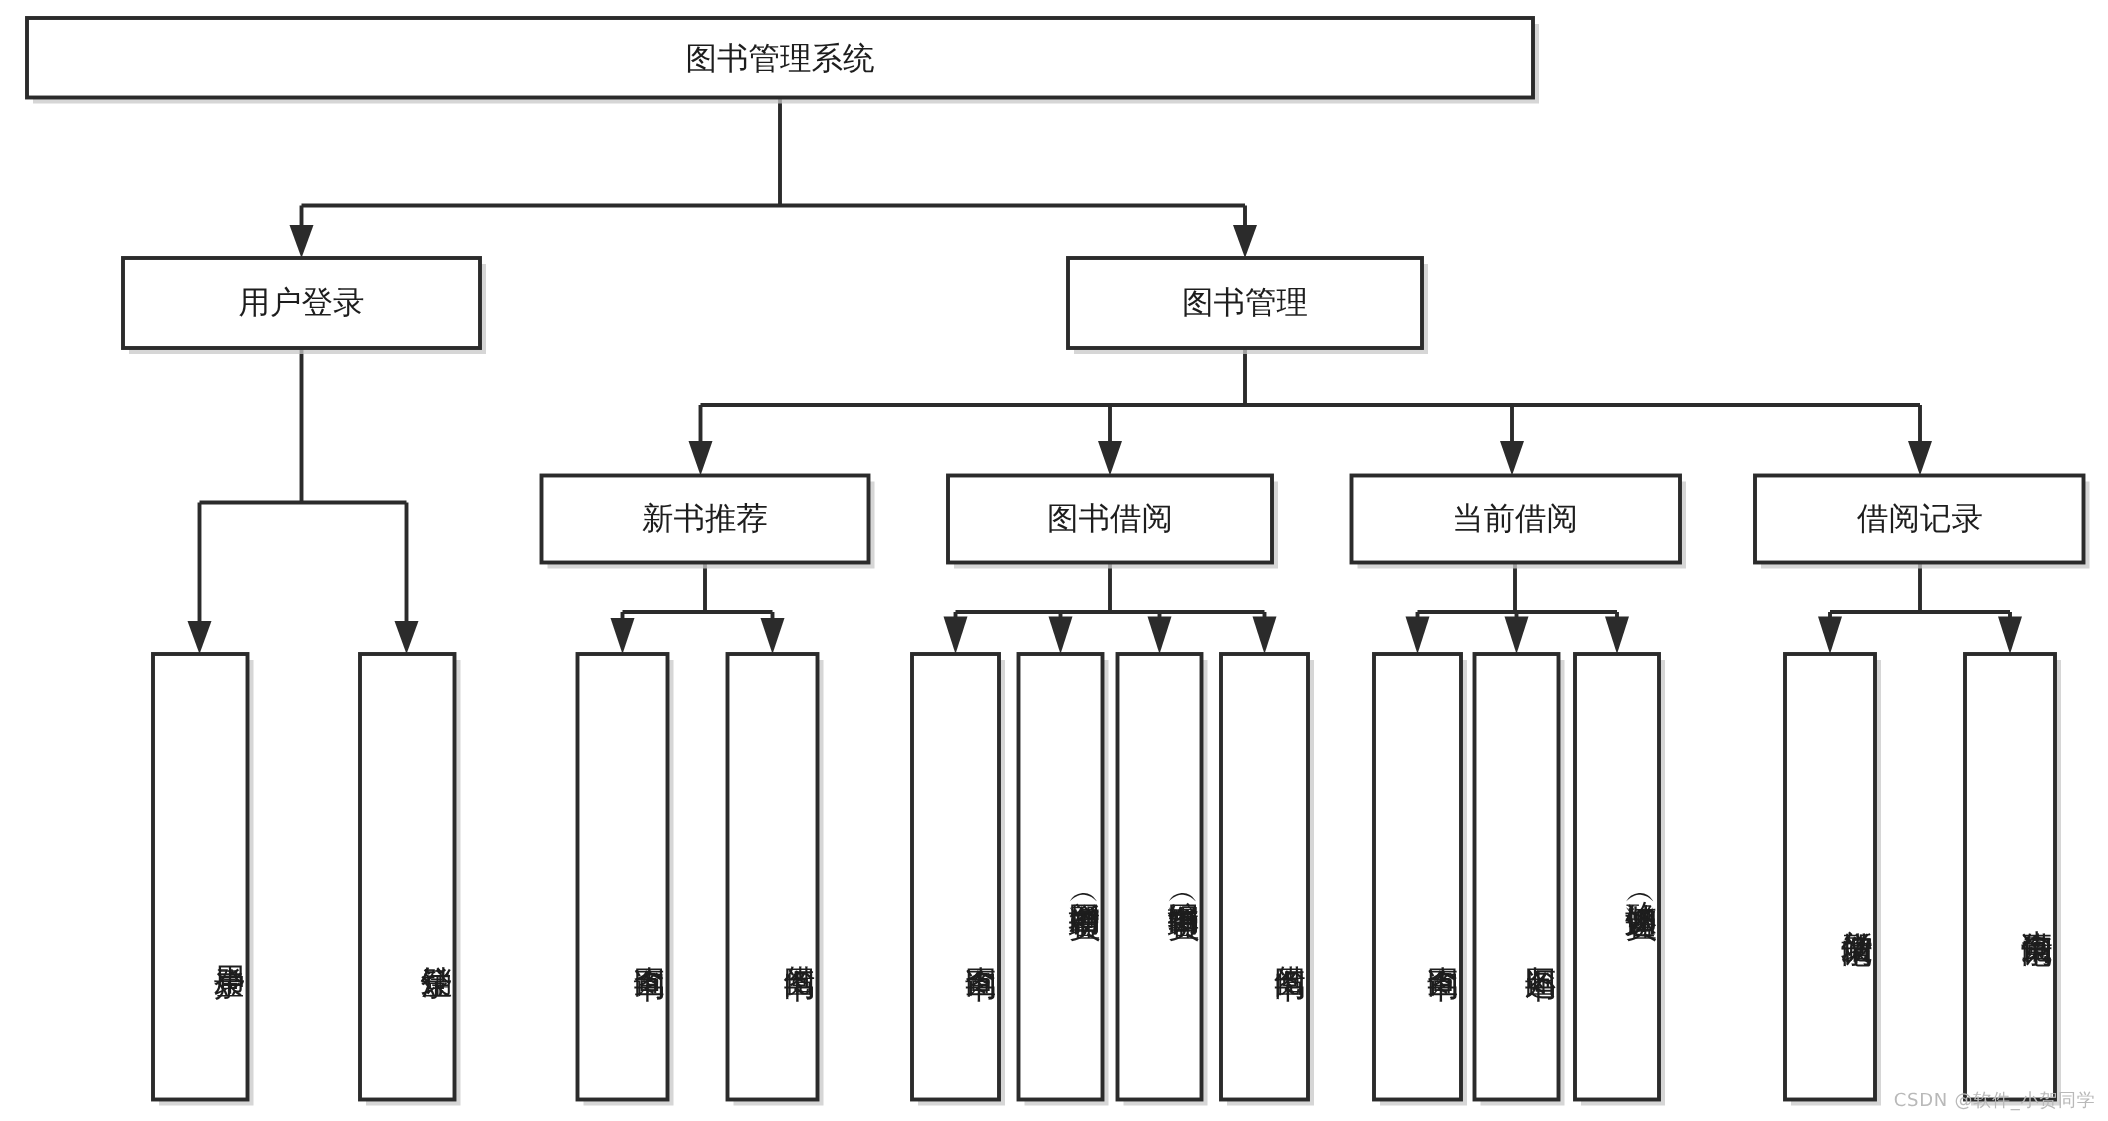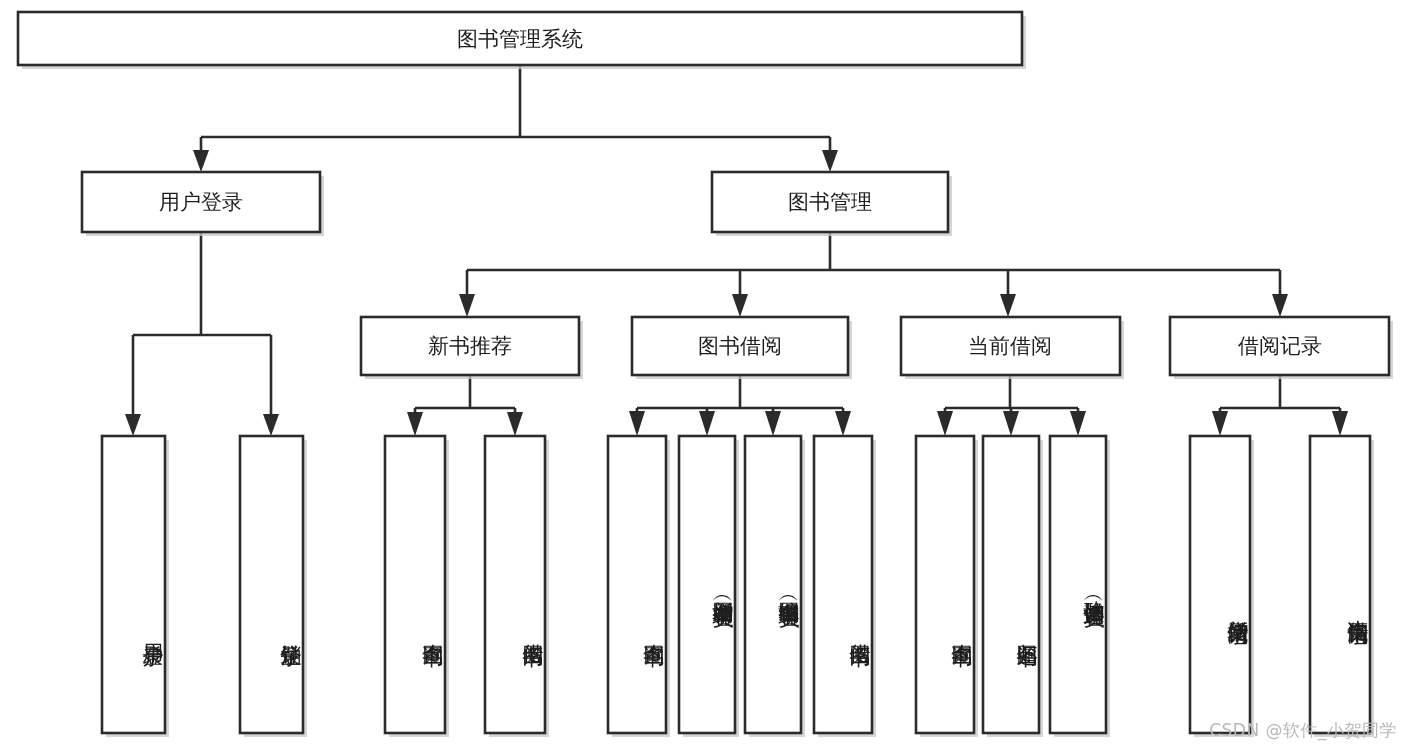--- a/index.html
+++ b/index.html
@@ -53,21 +53,21 @@
     font-size: 21px;
     fill: #1d1d1d;
     text-anchor: middle;
     dominant-baseline: middle;
   }
   .watermark {
     position: absolute;
     right: 8px;
     bottom: 5px;
     font-family: "DejaVu Sans", "Liberation Sans", sans-serif;
-    font-size: 17px;
+    font-size: 12px;
     color: #b9b9b9;
     letter-spacing: 0.5px;
     white-space: nowrap;
     pointer-events: none;
   }
   
   .vlabel {
     position: absolute;
     writing-mode: vertical-rl;
     text-orientation: upright;

